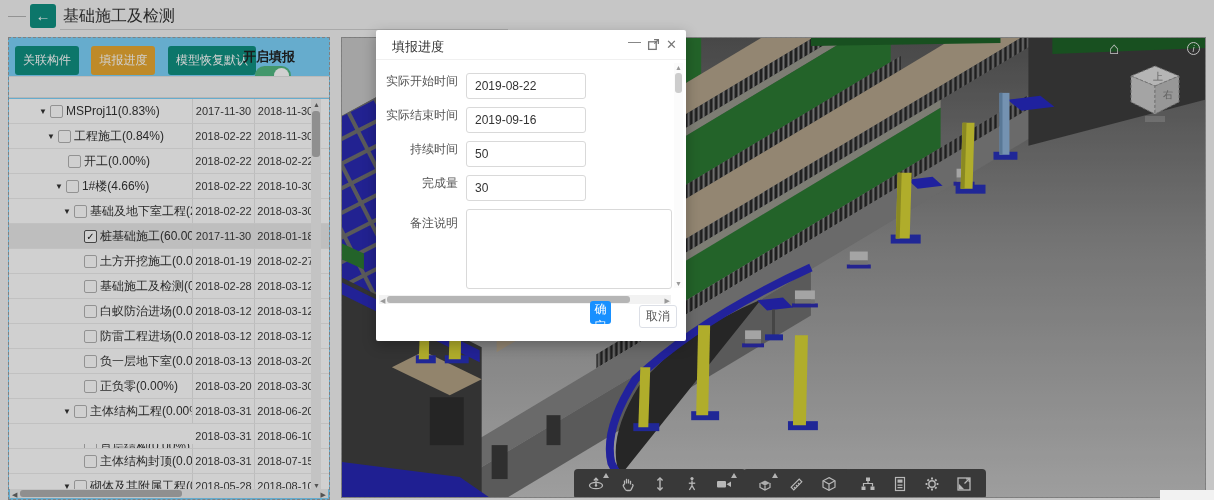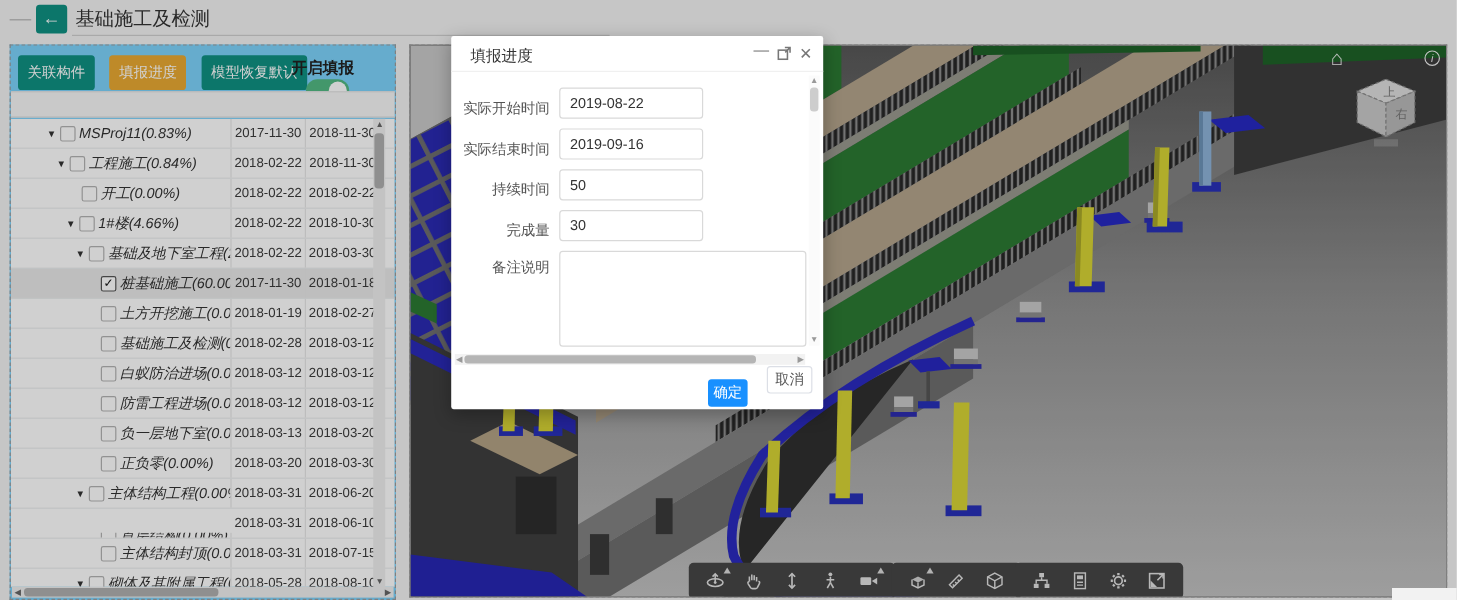--- a/index.html
+++ b/index.html
@@ -32,21 +32,21 @@
   .cell { border-right:1px solid #e8e8e8; overflow:hidden; white-space:nowrap; flex:none; }
   .c-name { width:184px; } .c-start { width:62px; } .c-end { width:62px; } .c-extra { width:40px; padding-left:8px; text-align:left; }
   .rows-viewport { position:absolute; top:23px; left:0; right:0; bottom:10px; overflow:hidden; }
   .t-row { display:flex; height:25px; border-bottom:1px solid #ededed; background:#fff; cursor:pointer; }
   .t-row.selected { background:#e9e9e9; }
   .t-row .c-name { display:flex; align-items:center; }
   .arrow { font-size:8px; color:#333; margin-right:3px; flex:none; cursor:pointer; }
   .cb { width:13px; height:13px; border:1px solid #b3b3b3; border-radius:2px; background:#fff; margin-right:3px;
     flex:none; font-size:10px; line-height:11px; text-align:center; color:#111; cursor:pointer; }
   .cb.checked { border-color:#555; font-weight:bold; }
-  .t-name { font-size:12px; color:#333; overflow:hidden; white-space:nowrap;font-style:italic; }
+  .t-name { font-size:12px; color:#333; overflow:hidden; white-space:nowrap; }
   .t-date { font-size:11px; color:#3c3c3c; text-align:center; line-height:24px; }
 
   .v-scroll { position:absolute; right:8px; top:61px; width:10px; height:392px; background:#f0f0f0; z-index:2; }
   .v-scroll .thumb { position:absolute; left:1px; top:12px; width:8px; height:46px; background:#b0b0b0; border-radius:3px; }
   .h-scroll { position:absolute; left:1px; right:1px; bottom:1px; height:9px; background:#efefef; z-index:2; }
   .h-scroll .thumb { position:absolute; left:10px; top:1px; width:162px; height:7px; background:#b0b0b0; border-radius:3px; }
   .sc-ar { position:absolute; font-size:7px; color:#666; line-height:9px; }
 
   
   .viewer-panel { position:absolute; left:341px; top:37px; width:865px; height:461px;
@@ -72,35 +72,35 @@
   
   .dialog { position:absolute; left:376px; top:30px; width:310px; height:311px; background:#fff;
     border-radius:2px; box-shadow:0 4px 14px rgba(0,0,0,.28); z-index:20; }
   .dialog-header { position:absolute; top:0; left:0; right:0; height:30px; border-bottom:1px solid #f0f0f0; }
   .dlg-title { position:absolute; left:16px; top:8px; font-size:13px; color:#333; }
   .dlg-ctl { position:absolute; top:8px; color:#777; cursor:pointer; font-size:12px; line-height:14px; }
   .ctl-min { right:45px; top:5px; font-size:13px; }
   .ctl-max { right:26px; width:13px; height:13px; }
   .ctl-close { right:9px; font-size:13px; }
   .dlg-fields { position:absolute; top:30px; left:0; width:296px; padding-top:13px; }
-  .field-row { display:flex; align-items:flex-end; margin-bottom:8px; }
+  .field-row { display:flex; align-items:flex-start; margin-bottom:8px; }
   .field-row.ta { align-items:flex-start; }
   .f-label { width:82px; text-align:right; font-size:12px; color:#555; margin-right:8px; flex:none; }
   .field-row.ta .f-label { margin-top:6px; }
   .f-input { width:120px; height:26px; border:1px solid #d9d9d9; border-radius:3px; padding:0 8px;
     font-size:12px; color:#333; font-family:inherit; }
   .f-textarea { width:211px; height:80px; border:1px solid #d9d9d9; border-radius:3px; padding:4px 6px;
     font-size:12px; color:#333; resize:none; font-family:inherit; }
   .dlg-vscroll { position:absolute; right:3px; top:33px; width:9px; height:225px; background:#fbfbfb; }
   .dlg-vscroll .thumb { position:absolute; left:1px; top:10px; width:7px; height:20px; background:#cdcdcd; border-radius:3px; }
   .dlg-hscroll { position:absolute; left:3px; top:265px; width:292px; height:9px; background:#f2f2f2; }
   .dlg-hscroll .thumb { position:absolute; left:8px; top:1px; width:243px; height:7px; background:#b5b5b5; border-radius:3px; }
   .dlg-sc-ar { position:absolute; font-size:7px; color:#999; line-height:9px; }
   .dialog-footer { position:absolute; bottom:0; left:0; right:0; height:46px; }
-  .btn-ok { position:absolute; left:214px; top:21px; width:33px; height:23px; border:none; border-radius:3px;
+  .btn-ok { position:absolute; left:214px; top:6px; width:21px; height:23px; border:none; border-radius:3px;
     color:#fff; font-size:12px; cursor:pointer; font-family:inherit; }
   .btn-cancel { position:absolute; left:263px; top:10px; width:38px; height:23px; background:#fff;
     border:1px solid #dcdfe6; border-radius:3px; color:#555; font-size:12px; cursor:pointer; font-family:inherit; }
 </style>
 </head>
 <body>
 
 <div id="app">
 
   <div class="app-header">

